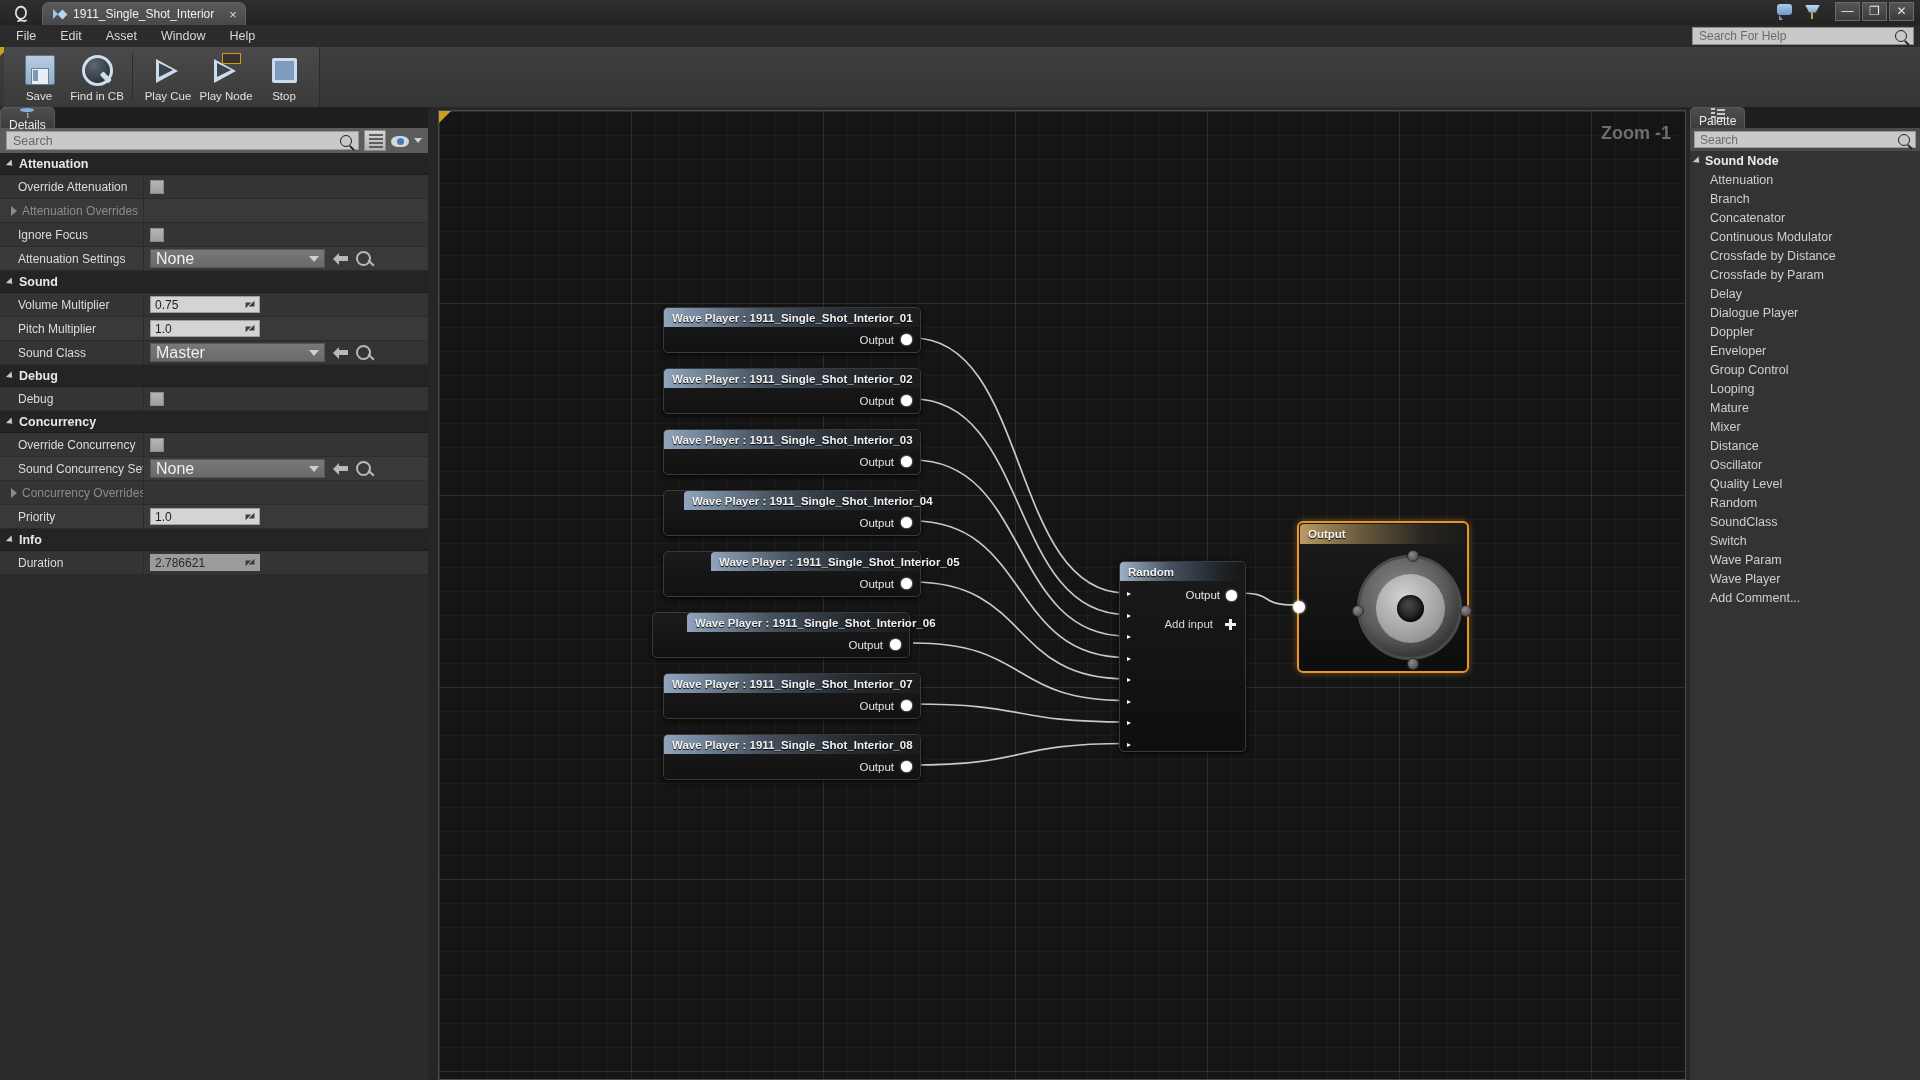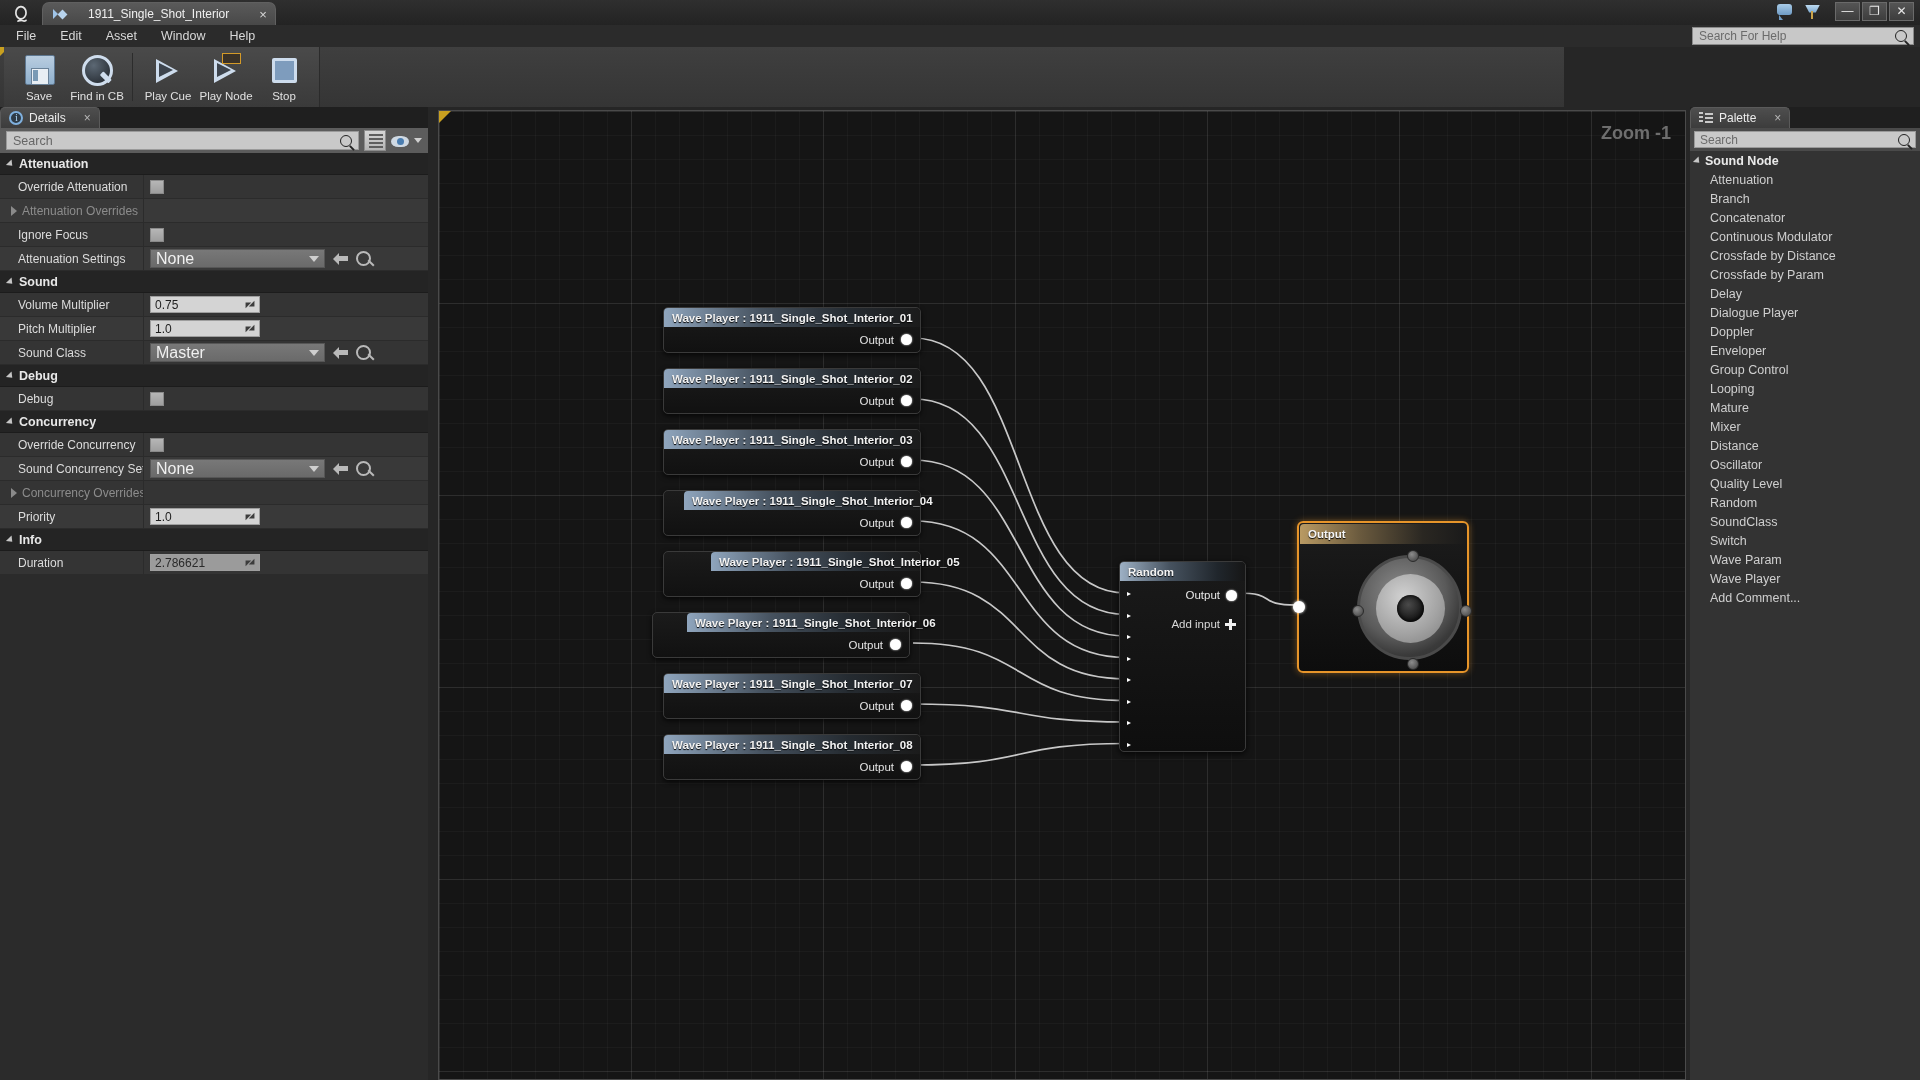--- a/index.html
+++ b/index.html
@@ -19,21 +19,21 @@
     display: flex; align-items: flex-end;
   }
   .ue-logo {
     width: 42px; height: 25px; display:flex; align-items:center; justify-content:center;
     color:#e6e6e6; font-size:19px; font-family:"DejaVu Serif", serif; font-weight:bold;
     padding-bottom:1px;
   }
   .tab {
     height: 23px; background: linear-gradient(#5a5a5a, #484848);
     border-top-left-radius:7px; border-top-right-radius:7px;
-    display:flex; align-items:center; padding: 0 8px 0 10px; gap:22px;
+    display:flex; align-items:center; padding: 0 8px 0 10px; gap:7px;
     font-size:12px; color:#f0f0f0; border:1px solid #606060; border-bottom:none;
     min-width: 200px;
   }
   .tab-icon { width:13px; height:13px; position:relative; }
   .tab-icon::before{
     content:''; position:absolute; left:0; top:1px;
     width:0;height:0;border-left:5px solid #9fc4e8;border-top:5px solid transparent;border-bottom:5px solid transparent;
   }
   .tab-icon::after{
     content:''; position:absolute; right:0; top:3px; width:7px; height:7px;
@@ -80,21 +80,21 @@
   .help-search .mag { margin-left:auto; }
   .mag {
     width:12px; height:12px; border:1.8px solid #222; border-radius:50%;
     position:relative; display:inline-block;
   }
   .mag::after{ content:''; position:absolute; right:-4px; bottom:-3px; width:6px; height:1.8px;
     background:#222; transform:rotate(45deg); }
 
   
   .toolbar {
-    position:absolute; left:0; top:47px; width:1564px; height:60px;
+    position:absolute; left:0; top:47px; width:1920px; height:60px;
     background:linear-gradient(#3f3f3f,#353535);
   }
   .toolbar-inner{
     position:absolute; left:4px; top:0; height:60px; background:linear-gradient(#4a4a4a,#3a3a3a);
     border-right:1px solid #2b2b2b; display:flex; align-items:flex-start; padding:4px 6px 0 6px;
   }
   .tbar-corner{ position:absolute; left:0; top:0; width:0;height:0;
     border-left:9px solid #c8a020; border-bottom:9px solid transparent;}
   .tool {
     width:58px; display:flex; flex-direction:column; align-items:center; gap:3px; padding-top:3px;
@@ -122,21 +122,21 @@
   
   .ic-stop::before{content:'';position:absolute;left:5px;top:4px;width:25px;height:25px;
     background:#cddced; border-radius:2px;}
   .ic-stop::after{content:'';position:absolute;left:8px;top:7px;width:19px;height:19px;background:#7e9cbd;}
 
   
   .panel-tabrow{ display:flex; align-items:flex-end; height:21px; background:#1f1f1f;}
   .panel-tab{
     height:21px; background:linear-gradient(#4e4e4e,#3c3c3c); border-top-left-radius:5px;
     border-top-right-radius:5px; display:flex; align-items:center; gap:6px; padding:0 8px;
-    font-size:12px; color:#ececec; border:1px solid #5a5a5a; border-bottom:none;
+    font-size:12px; color:#ececec; border:1px solid #5a5a5a; border-bottom:none;flex-direction:column;
   }
   .panel-tab .x { color:#b8b8b8; font-size:12px; margin-left:12px;}
   .details-ico{width:14px;height:14px;border:2px solid #7fb0de;border-radius:50%;position:relative;
     background:#2e3b47;}
   .details-ico::after{content:'i';position:absolute;left:4px;top:-2px;font-size:11px;color:#a8cfee;
     font-family:"Liberation Serif",serif;}
   .palette-ico{width:14px;height:12px;position:relative;}
   .palette-ico::before{content:'';position:absolute;left:0;top:0;width:4px;height:12px;
     background:repeating-linear-gradient(#c9c9c9 0 2px,transparent 2px 4px);}
   .palette-ico::after{content:'';position:absolute;left:6px;top:1px;width:8px;height:10px;
@@ -262,21 +262,21 @@
     display:flex;align-items:center;padding-left:8px;font-size:11.5px;font-weight:bold;color:#f4f4f4;
     text-shadow:0 1px 1px #000;
   }
   .rand-body{ position:relative; height:170px; }
   .rand-in{ position:absolute; left:7px; }
   .rand-in .pin-sm{ position:relative;}
   .rand-in .pin-sm::after{content:'';position:absolute;right:-4px;top:3px;width:0;height:0;
     border-left:4px solid #fff;border-top:2.5px solid transparent;border-bottom:2.5px solid transparent;}
   .rand-out{ position:absolute; right:8px; top:8px; display:flex;align-items:center;gap:6px;
     font-size:11.5px;color:#e8e8e8;}
-  .rand-add{ position:absolute; right:9px; top:37px; display:flex;align-items:center;gap:5px;
+  .rand-add{ position:absolute; right:9px; top:37px; display:flex;align-items:center;gap:12px;
     font-size:11.5px;color:#d8d8d8;}
   .plus{ position:relative; width:11px;height:11px;}
   .plus::before{content:'';position:absolute;left:0;top:4px;width:11px;height:3.5px;background:#f0f0f0;}
   .plus::after{content:'';position:absolute;left:3.8px;top:0;width:3.5px;height:11px;background:#f0f0f0;}
 
   .outnode{
     width:172px;height:152px;border-radius:6px;background:linear-gradient(#1c1c1c,#0d0d0d);
     border:2px solid #e7952a; box-shadow:0 0 7px rgba(231,149,42,.45);
   }
   .out-title{

